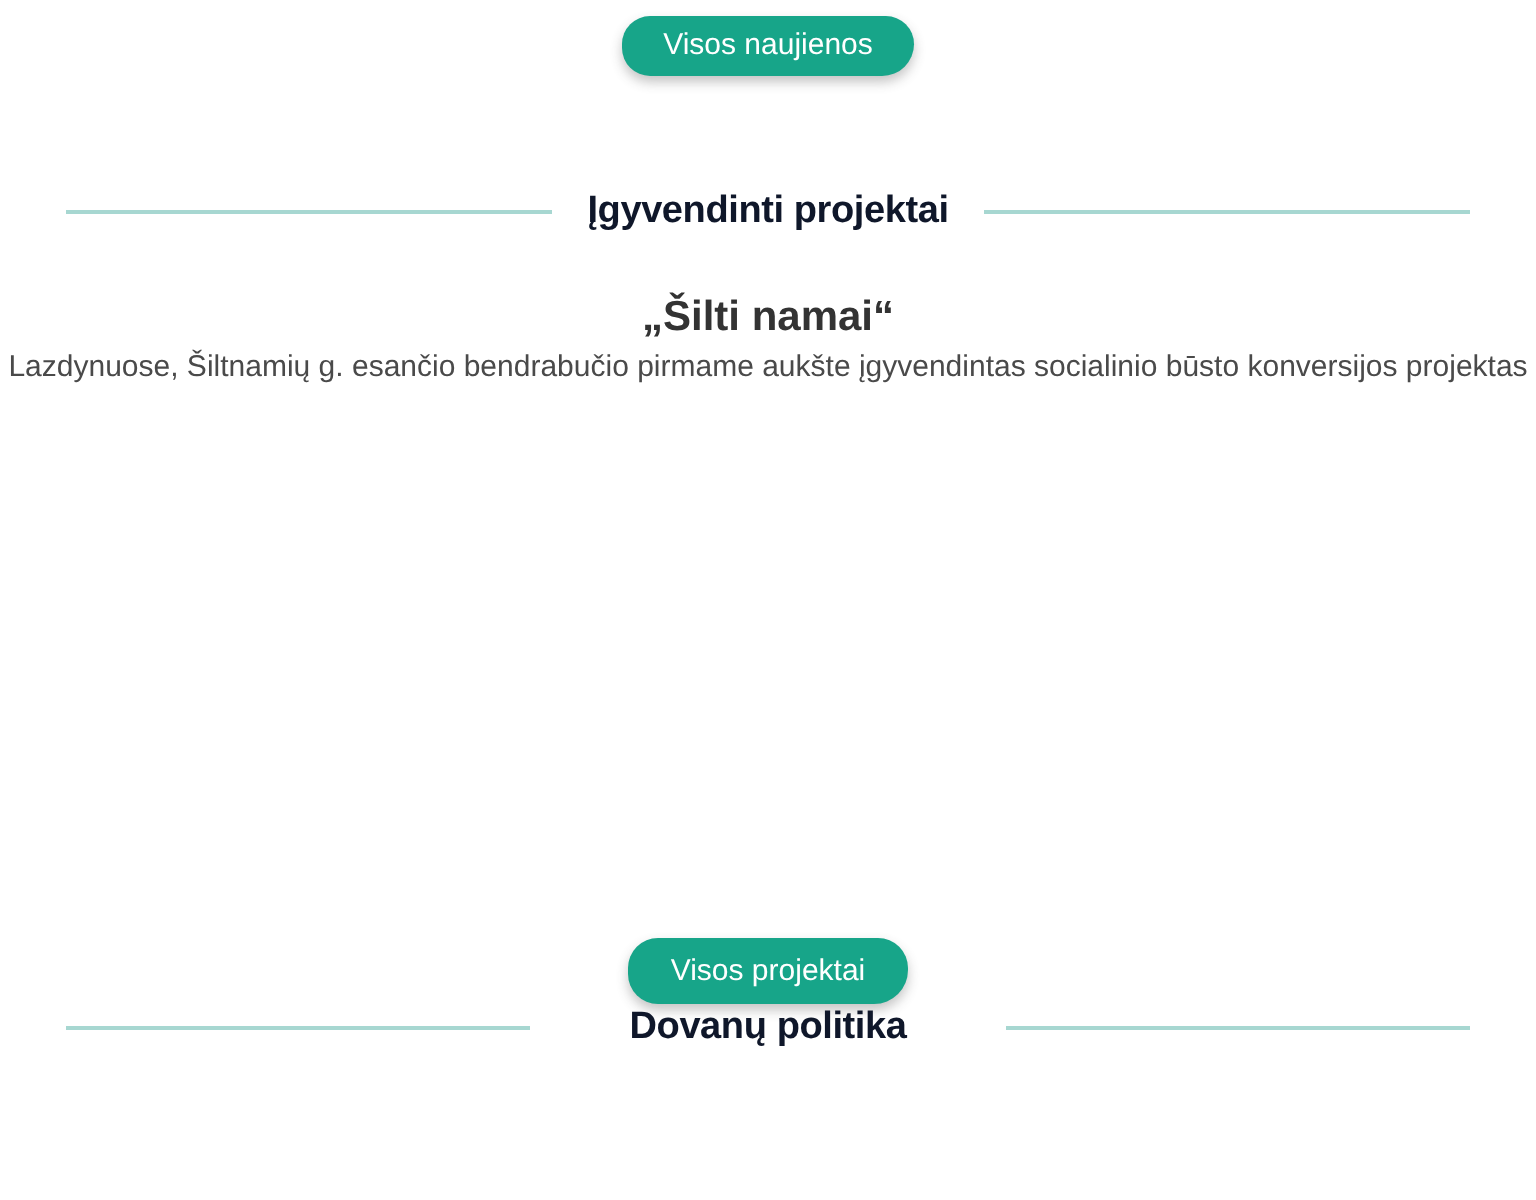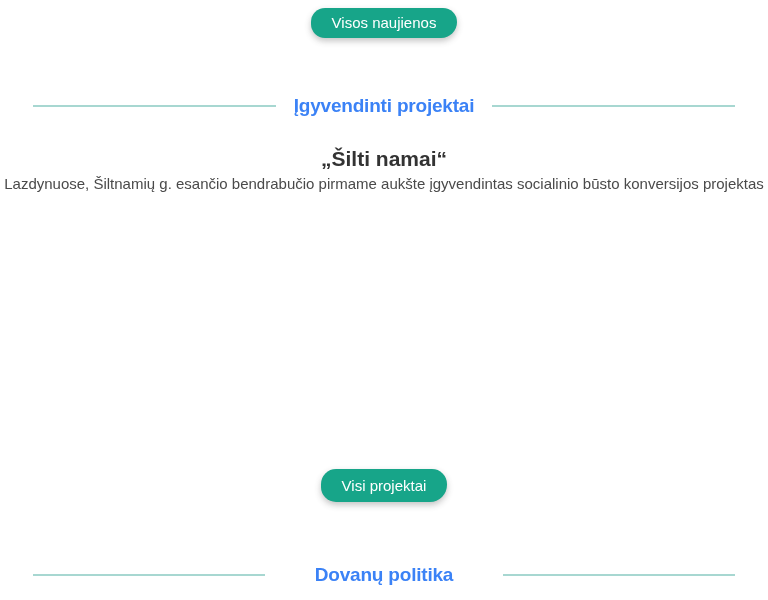--- a/index.html
+++ b/index.html
@@ -52,21 +52,21 @@
     flex: 1 1 auto;
     height: 0;
     border-top: 2px solid #a7d7d1;
   }
   .section-title {
     margin: 0;
     padding: 0 18px;
     font-size: 19px;
     font-weight: 700;
     letter-spacing: -0.2px;
-    color: #3b82f6;
+    color: #0f172a;
     white-space: nowrap;
   }
   .projects-header {
     margin-top: 56px;
   }
   .project-title {
     margin-top: 32px;
     font-size: 21px;
     font-weight: 700;
     color: #333333;
@@ -79,21 +79,20 @@
     font-weight: 400;
     color: #4a4a4a;
     text-align: center;
     line-height: 16px;
     white-space: nowrap;
   }
   .project-content {
     height: 277px;
   }
   .gifts-header {
-    margin-top: 61px;
     gap: 32px;
   }
 </style>
 </head>
 <body>
 
 <div class="page">
 
   <div class="center-row top-news">
     <button class="btn">Visos naujienos</button>
@@ -106,21 +105,21 @@
       <span class="rule"></span>
     </div>
 
     <div class="project-title">„Šilti namai“</div>
 
     <div class="project-description">Lazdynuose, Šiltnamių g. esančio bendrabučio pirmame aukšte įgyvendintas socialinio būsto konversijos projektas</div>
 
     <div class="project-content"></div>
 
     <div class="center-row">
-      <button class="btn large">Visi projektai</button>
+      <button class="btn large">Visos projektai</button>
     </div>
   </div>
 
   <div>
     <div class="section-header gifts-header">
       <span class="rule"></span>
       <h2 class="section-title">Dovanų politika</h2>
       <span class="rule"></span>
     </div>
   </div>

